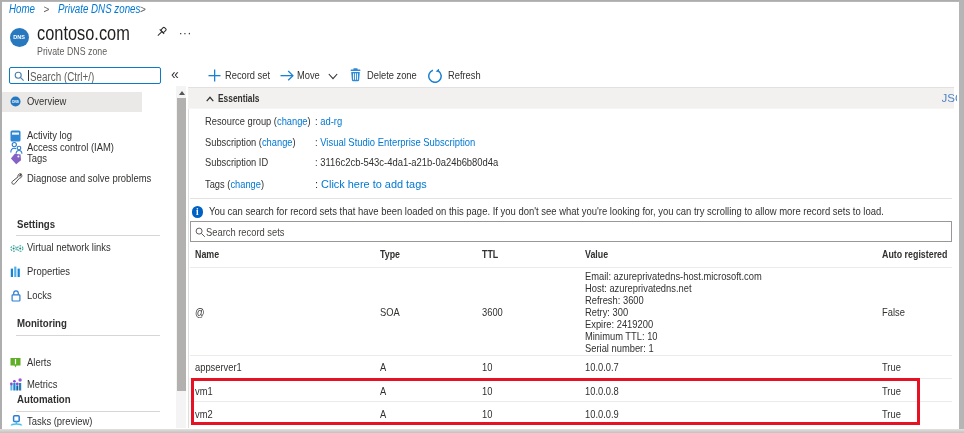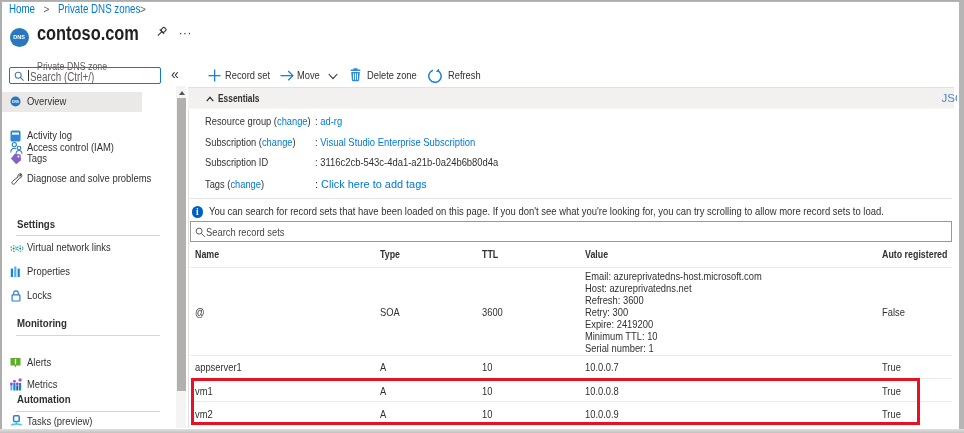--- a/index.html
+++ b/index.html
@@ -7,26 +7,26 @@
 body { position:relative; background:#fff; font-family:"Liberation Sans", sans-serif; color:#323130; overflow:hidden; }
 .abs { position:absolute; }
 .blue { color:#0078d4; }
 .cx { display:inline-block; transform-origin:0 50%; white-space:nowrap; }
 
 #frame-top { left:0; top:0; width:964px; height:2px; background:linear-gradient(#a9a9a9,#bbbbbb); }
 #frame-left { left:0; top:0; width:2px; height:430px; background:#aeaeae; }
 #frame-right { left:959px; top:0; width:5px; height:433px; background:#b5b5b5; }
 #frame-bottom { left:0; top:428.5px; width:964px; height:4.5px; background:linear-gradient(#e2e1e0,#c3c1bf); }
 
-.crumb { position:absolute; top:2px; font-size:12.5px; }
+.crumb { position:absolute; top:2px; font-size:12.5px;font-style:italic; }
 .csep { position:absolute; top:3.5px; font-size:10px; color:#605e5c; }
 
 #dnsicon { left:9.5px; top:28px; width:19px; height:19px; border-radius:50%; background:#2878bf; color:#fff; font-size:5.5px; font-weight:bold; text-align:center; line-height:19px; }
-#title { left:37px; top:21.5px; font-size:19.5px; font-weight:bold; color:#201f1e; }
-#subtitle { left:37px; top:45px; font-size:10.5px; color:#605e5c;margin-top:15px; }
+#title { left:37px; top:21.5px; font-size:19.5px; font-weight:normal; color:#201f1e; }
+#subtitle { left:37px; top:45px; font-size:10.5px; color:#605e5c; }
 #pin { left:154px; top:26px; }
 #dots { left:178.5px; top:25px; font-size:13px; color:#3b3a39; letter-spacing:0; }
 
 #sbsearch { left:9px; top:67px; width:152px; height:16.5px; border:1.5px solid #0f7ac4; border-radius:2px; }
 #sbsearch .ph { position:absolute; left:19.5px; top:1.5px; font-size:12px; color:#605e5c; }
 #sbsearch .cur { position:absolute; left:18px; top:2px; width:1px; height:11px; background:#333; }
 #collapse { left:171px; top:66px; font-size:14px; color:#323130; }
 #sb-border { left:187.5px; top:88px; width:1px; height:340px; background:#e1dfdd; }
 #sb-scroll { left:176px; top:86px; width:10px; height:342px; background:#f4f4f4; }
 #sb-thumb { left:176.5px; top:97.5px; width:9px; height:293px; background:#b3b1af; }

